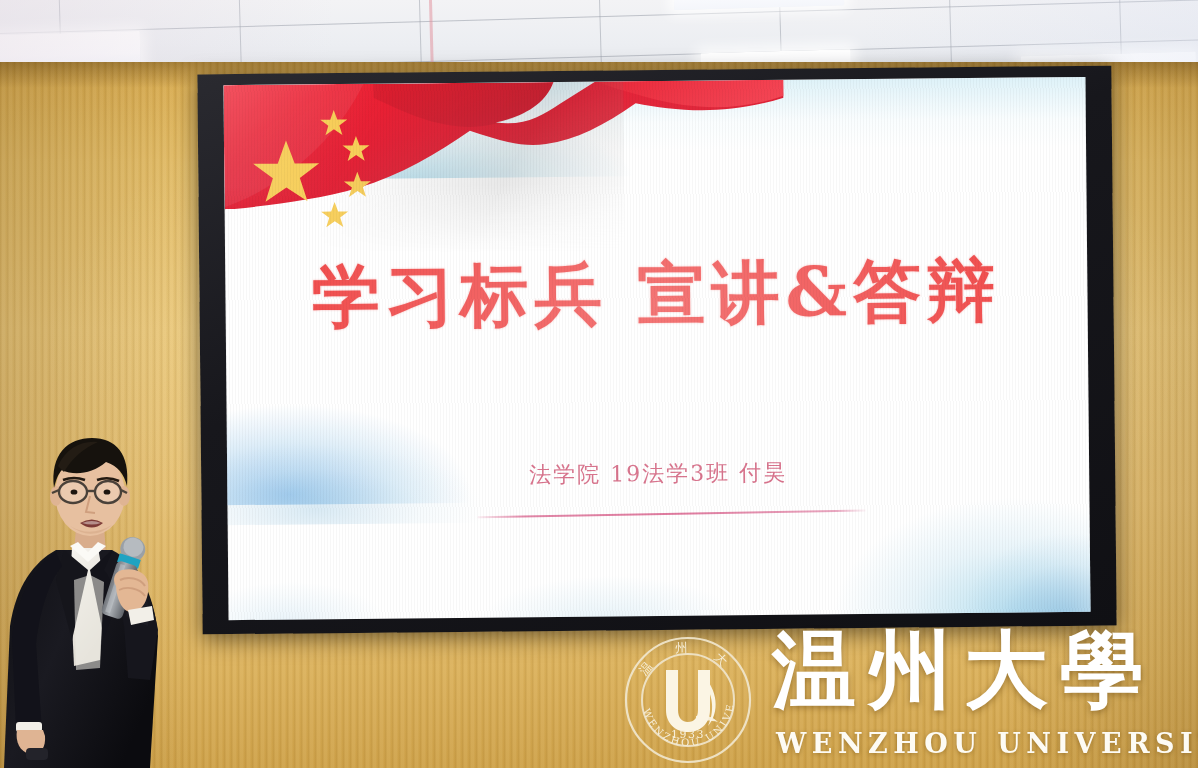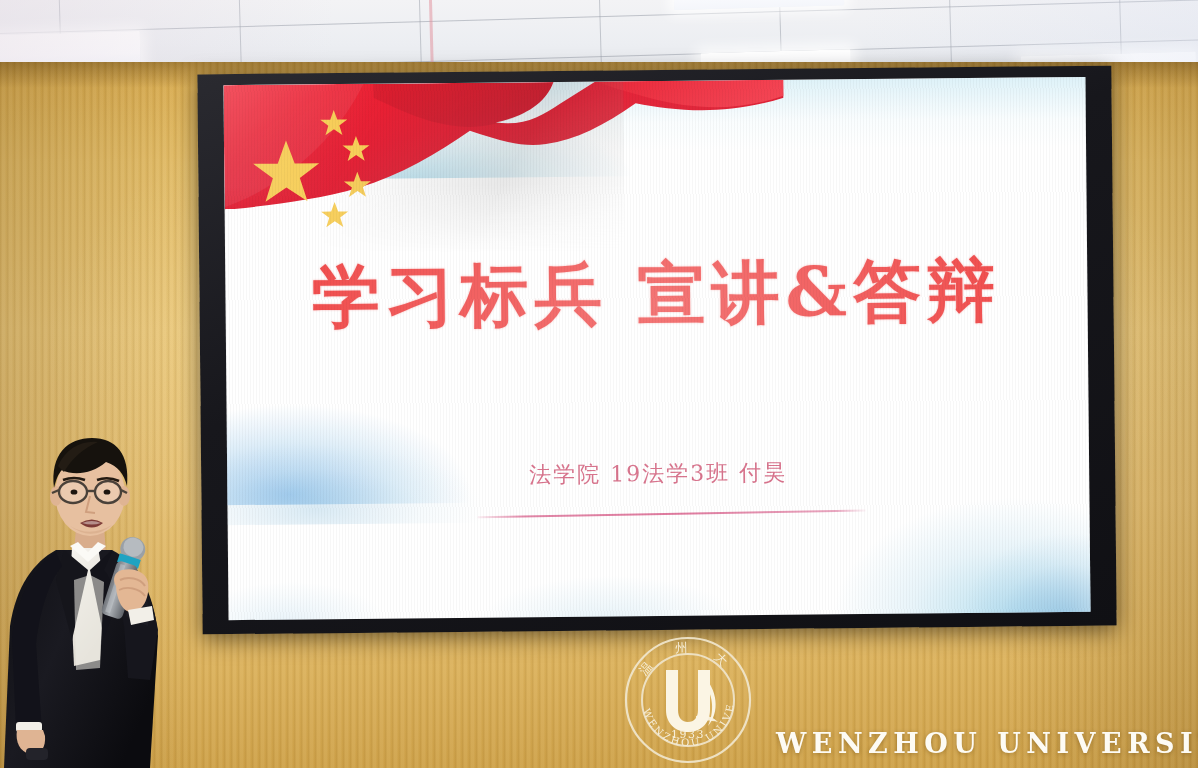--- a/index.html
+++ b/index.html
@@ -381,16 +381,17 @@
 
         <path d="M44,36 L44,76 C44,90 54,98 66,98 C78,98 88,90 88,76 L88,36
                  L76,36 L76,76 C76,84 72,88 66,88 C60,88 56,84 56,76 L56,36 Z" fill="#fbf5e4"></path>
 
         <path d="M80,40 C96,56 98,78 86,92 C94,74 90,56 78,44 Z" fill="#fbf5e4"></path>
         <path d="M74,82 C82,80 90,82 96,88 C88,86 80,86 74,88 Z" fill="#fbf5e4" opacity="0.9"></path>
 
         <text x="66" y="104" text-anchor="middle" font-family="'DejaVu Serif','Liberation Serif',serif" font-size="11" letter-spacing="1.5" fill="#f6eed8">1933</text>
       </svg>
     </div>
+    <div class="brand-cn">温州大學</div>
     <div class="brand-en">WENZHOU UNIVERSITY</div>
   </div>
 
 </div>
 
 </body></html>

